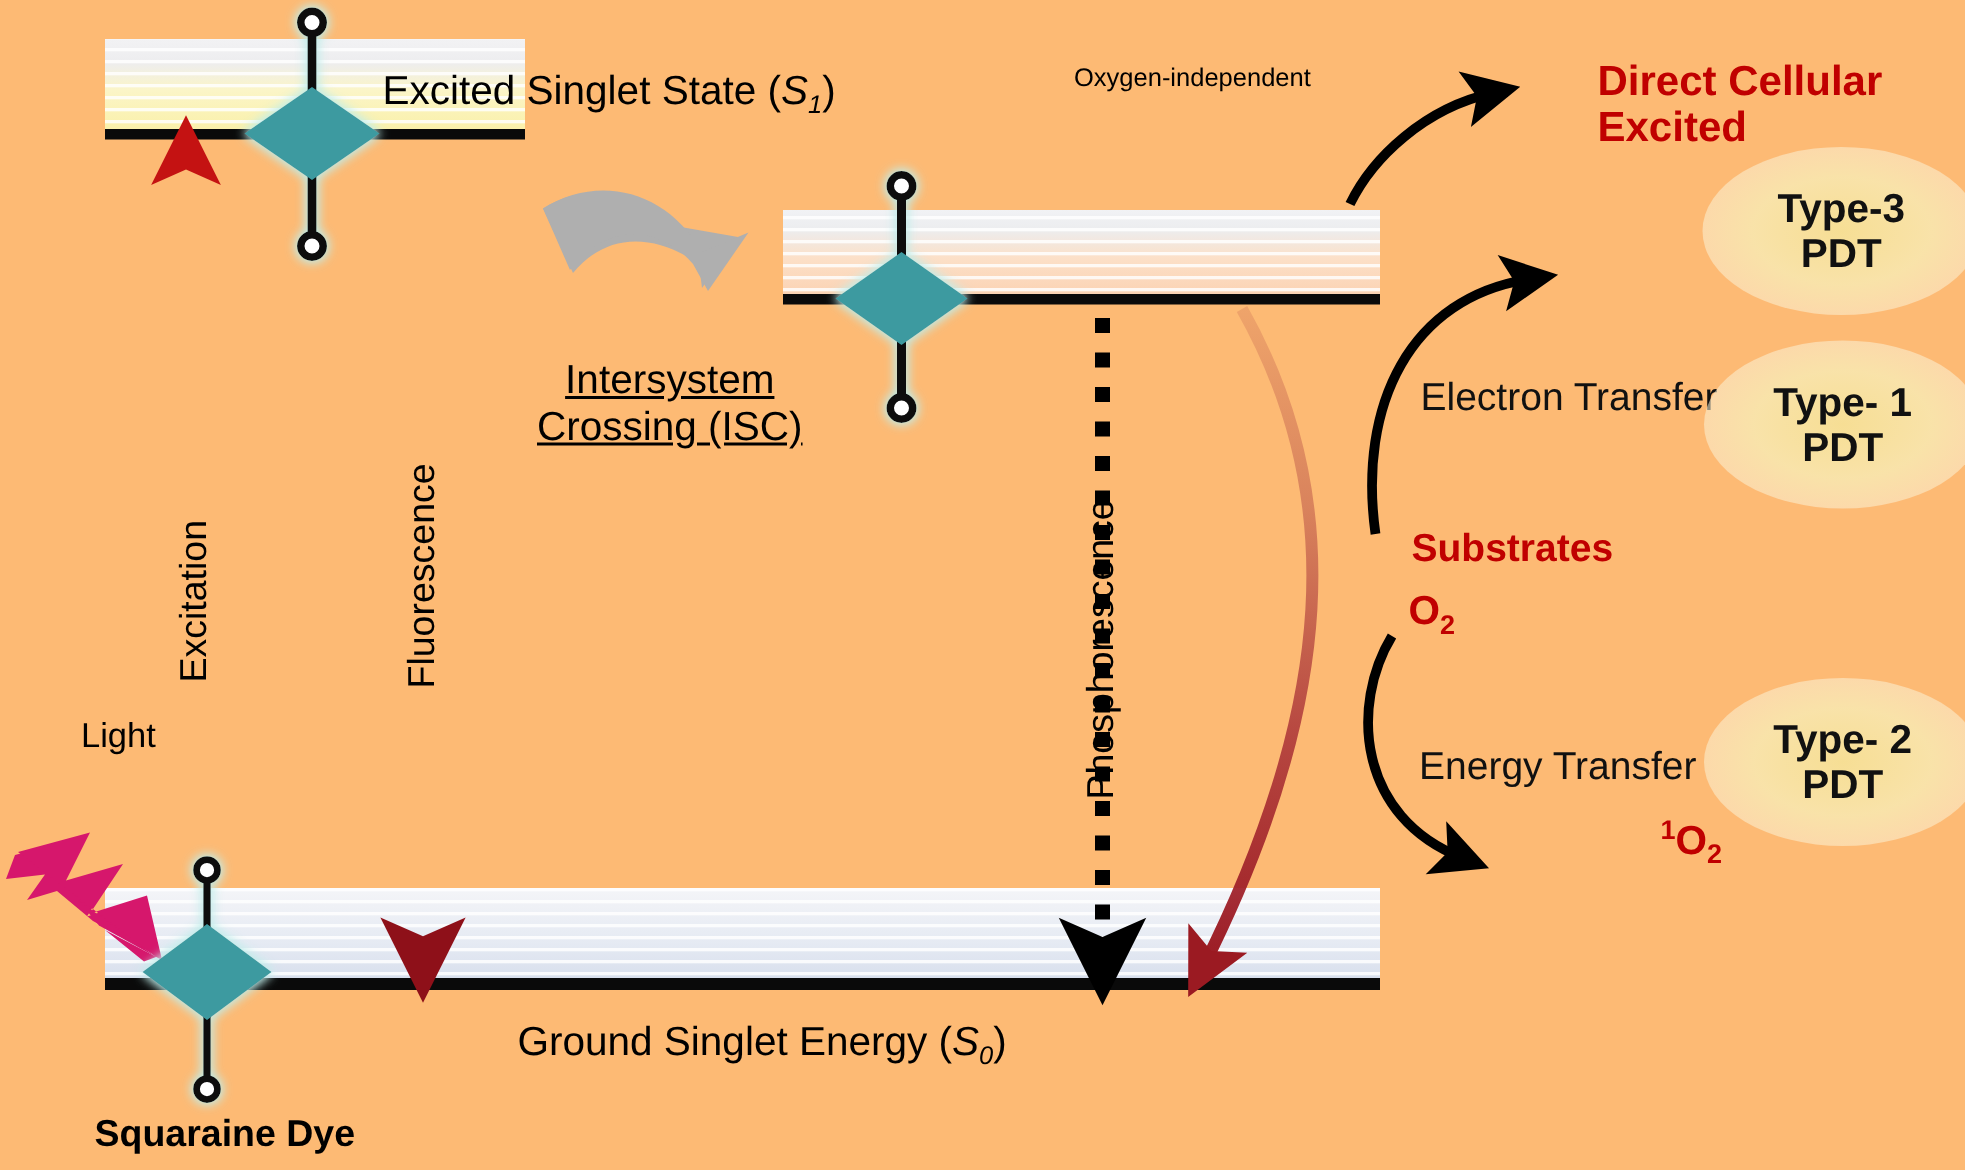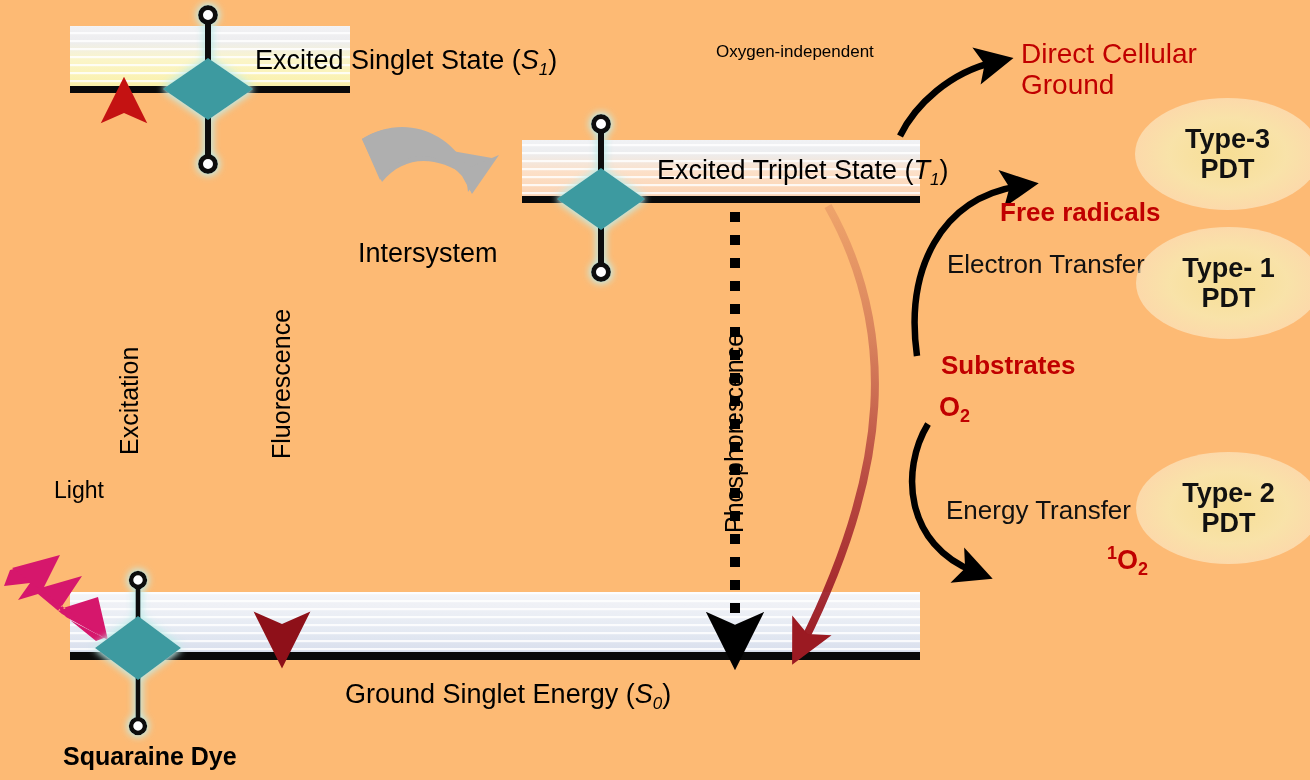--- a/index.html
+++ b/index.html
@@ -7,24 +7,24 @@
   #stage{position:relative;width:1310px;height:780px;background:#fdba74;overflow:hidden;}
   #svgroot{position:absolute;left:0;top:0;width:1310px;height:780px;}
 
   .lbl{position:absolute;color:#000;white-space:nowrap;}
   .state-label{font-size:27px;letter-spacing:0px;}
   .state-label i{font-style:italic;}
   .state-label sub{font-size:17px;font-style:italic;}
 
   .vlabel{font-size:25px;transform-origin:0 0;}
 
-  .isc-label{font-size:27px;line-height:1.15;text-align:center;}
+  .isc-label{font-size:27px;line-height:1.15;text-align:center;text-decoration:underline;}
 
   .oxy-label{font-size:17px;}
-  .dcd{font-size:28px;font-weight:normal;color:#C00000;line-height:1.12;}
+  .dcd{font-size:28px;font-weight:bold;color:#C00000;line-height:1.12;margin-left:44px;}
   .freerad{font-size:26px;font-weight:bold;color:#C00000;}
   .subs{font-size:26px;font-weight:bold;color:#C00000;}
   .o2{font-size:27px;font-weight:bold;color:#C00000;}
   .o2 sub{font-size:18px;}
   .o2 sup{font-size:18px;}
   .transfer{font-size:26px;color:#111;}
   .squaraine{font-size:25px;font-weight:bold;color:#000;}
   .lightlbl{font-size:23px;color:#000;margin-left:48px;}
 
   .blob{position:absolute;display:flex;align-items:center;justify-content:center;
@@ -191,46 +191,45 @@
       <line x1="138" y1="585" x2="138" y2="620" stroke="#0a0a0a" stroke-width="5"></line>
       <circle cx="138" cy="580" r="7" fill="#fff" stroke="#0a0a0a" stroke-width="4.5"></circle>
       <line x1="138" y1="678" x2="138" y2="720" stroke="#0a0a0a" stroke-width="5"></line>
       <circle cx="138" cy="726" r="7" fill="#fff" stroke="#0a0a0a" stroke-width="4.5"></circle>
       <polygon points="138,616 181,648 138,680 95,648" fill="#3E9AA0"></polygon>
     </g>
   </svg>
 
   <div class="lbl state-label" style="left:255px;top:45px;"><span>Excited Singlet State (</span><i>S</i><sub>1</sub><span>)</span></div>
 
-  <div class="lbl state-label" style="left:657px;top:155px;"><span>Excited Triplet State (</span><i>T</i><sub>1</sub><span>)</span></div>
 
   <div class="lbl state-label" style="left:345px;top:679px;"><span>Ground Singlet Energy (</span><i>S</i><sub>0</sub><span>)</span></div>
 
   <div class="lbl vlabel" style="left:115px;top:455px;transform:rotate(-90deg);">Excitation</div>
 
   <div class="lbl vlabel" style="left:267px;top:459px;transform:rotate(-90deg);">Fluorescence</div>
 
   <div class="lbl vlabel" style="left:720px;top:533px;transform:rotate(-90deg);">Phosphorescence</div>
 
   <div class="lbl isc-label" style="left:358px;top:238px;">
     <div>Intersystem</div>
+    <div>Crossing (ISC)</div>
   </div>
 
   <div class="lbl lightlbl" style="left:6px;top:477px;">Light</div>
 
   <div class="lbl squaraine" style="left:63px;top:742px;">Squaraine Dye</div>
 
   <div class="lbl oxy-label" style="left:716px;top:42px;">Oxygen-independent</div>
 
   <div class="lbl dcd" style="left:1021px;top:38px;">
     <div>Direct Cellular</div>
-    <div>Ground</div>
-  </div>
-
-  <div class="lbl freerad" style="left:1000px;top:197px;">Free radicals</div>
+    <div>Excited</div>
+  </div>
+
 
   <div class="lbl transfer" style="left:947px;top:249px;">Electron Transfer</div>
 
   <div class="lbl subs" style="left:941px;top:350px;text-align:right;">Substrates</div>
 
   <div class="lbl o2" style="left:939px;top:392px;"><span>O</span><sub>2</sub></div>
 
   <div class="lbl transfer" style="left:946px;top:495px;">Energy Transfer</div>
 
   <div class="lbl o2" style="left:1085px;top:543px;margin-left:22px;"><sup>1</sup><span>O</span><sub>2</sub></div>

